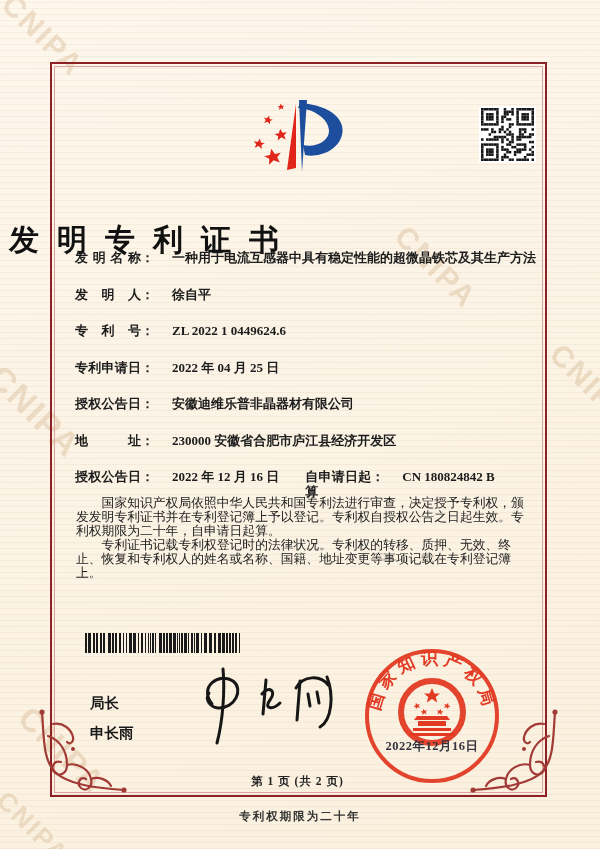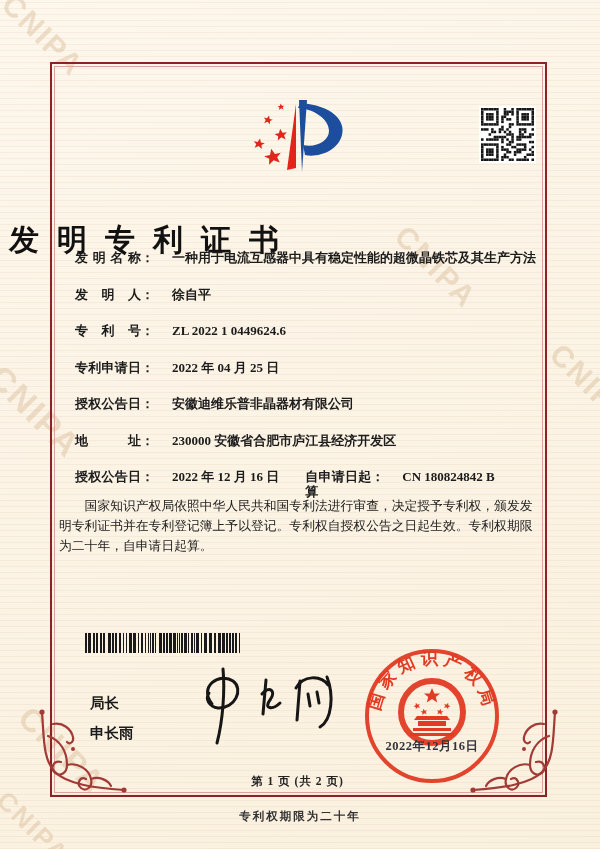--- a/index.html
+++ b/index.html
@@ -29,21 +29,21 @@
   .title{
     position:absolute;left:0;right:0;top:182px;text-align:left;
     font-size:30px;font-weight:700;letter-spacing:18px;padding-left:9px;color:#111;margin-top:38px;
   }
   .fields{position:absolute;left:75px;right:62px;top:250px;font-size:13px;font-weight:600;color:#1c1c1c;}
   .frow{display:flex;align-items:flex-start;margin-bottom:21.5px;line-height:15px;}
   .flabel{display:inline-block;width:66px;text-align:justify;text-align-last:justify;flex:0 0 66px;}
   .fcolon{flex:0 0 auto;}
   .fvalue{margin-left:18px;}
   .fpair2{margin-left:26px;display:flex;}
-  .paras{position:absolute;left:59px;right:66px;top:496px;font-size:12.8px;line-height:20px;color:#222;font-weight:500;}
+  .paras{position:absolute;left:76px;right:66px;top:496px;font-size:12.8px;line-height:14px;color:#222;font-weight:500;}
   .paras p{margin:0;text-indent:2em;}
   .barcode{position:absolute;left:85px;top:633px;}
   .signer{position:absolute;left:90px;top:688px;font-family:"Liberation Sans","DejaVu Sans",sans-serif;font-weight:700;font-size:14.5px;color:#1a1a1a;line-height:30px;}
   .sig{position:absolute;left:178px;top:664px;}
   .seal{position:absolute;left:362px;top:646px;width:140px;height:140px;}
   .page-num{position:absolute;left:49px;width:497px;top:774px;text-align:center;font-size:11.5px;letter-spacing:1px;color:#222;font-weight:600;}
   .foot-note{position:absolute;left:0;right:0;top:809px;text-align:center;font-size:11.5px;letter-spacing:2px;color:#333;font-weight:600;}
   .corner{position:absolute;width:92px;height:92px;}
   .corner.left{left:36px;top:706px;}
   .corner.right{left:469px;top:706px;transform:scaleX(-1);}
@@ -371,20 +371,21 @@
       <span class="fpair2">
         <span class="flabel" style="width:66px;flex:0 0 66px;">自申请日起算</span>
           <span class="fcolon">：</span>
         <span class="fvalue">CN 180824842 B</span>
       </span>
     </div>
   </div>
 
   <div class="paras">
     <p>国家知识产权局依照中华人民共和国专利法进行审查，决定授予专利权，颁发发明专利证书并在专利登记簿上予以登记。专利权自授权公告之日起生效。专利权期限为二十年，自申请日起算。</p>
+    <p>专利证书记载专利权登记时的法律状况。专利权的转移、质押、无效、终止、恢复和专利权人的姓名或名称、国籍、地址变更等事项记载在专利登记簿上。</p>
   </div>
 
   <svg id="barcode" class="barcode" width="160" height="20" fill="#1a1a1a">
       <rect x="0" y="0" width="2" height="20"></rect>
       <rect x="3" y="0" width="3" height="20"></rect>
       <rect x="8" y="0" width="2" height="20"></rect>
       <rect x="11" y="0" width="2" height="20"></rect>
       <rect x="15" y="0" width="2" height="20"></rect>
       <rect x="18" y="0" width="2" height="20"></rect>
       <rect x="23" y="0" width="3" height="20"></rect>

